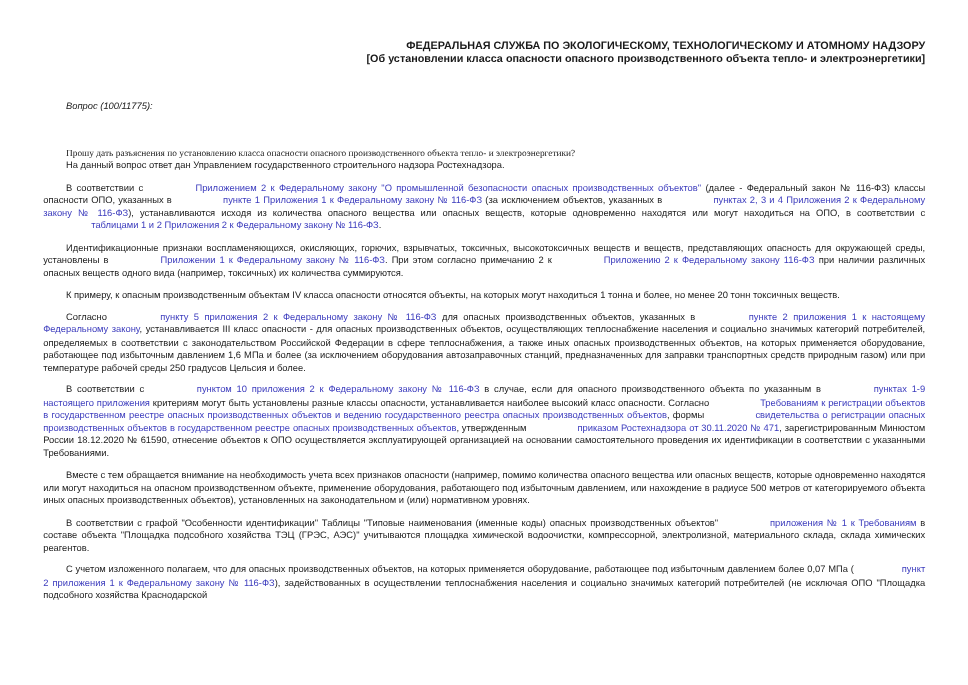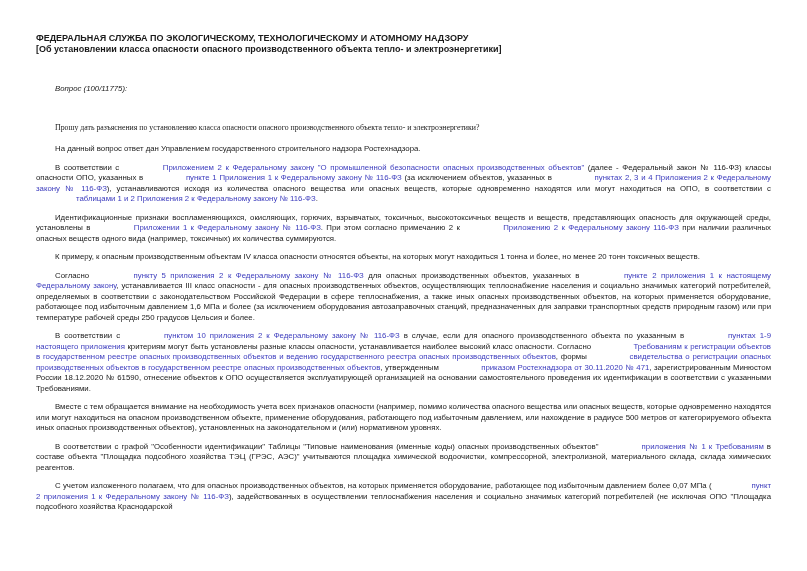--- a/index.html
+++ b/index.html
@@ -14,21 +14,21 @@
     font-family: "Liberation Sans", "DejaVu Sans", sans-serif;
     color: #202020;
   }
   .page {
     padding: 33px 36px 0 36px;
     box-sizing: border-box;
     width: 807px;
     height: 571px;
   }
   .doc-header, .doc-date, .doc-title {
-    text-align: left;
+    text-align: right;
     font-weight: bold;
     font-size: 9px;
     line-height: 11px;
     color: #1a1a1a;
   }
   .doc-date  { margin-top: 12px; }
   .doc-title { }
   .label {
     font-style: italic;
     font-size: 7.8px;
@@ -39,21 +39,21 @@
   .a-label { margin-top: 32px; }
   .para {
     font-size: 7.8px;
     line-height: 10.5px;
     text-align: justify;
     text-indent: 19px;
     margin: 0 0 8px 0;
     color: #202020;
   }
   .q-text { margin-top: 28px; margin-bottom: 0; font-family: Liberation Serif, serif; }
-  .answer-body { margin-top: 11px; }
+  .answer-body { }
   .answer-body p.para { margin: 0 0 8px 0; }
   a.ref-link {
     color: #3b3bbd;
     text-decoration: none;
     cursor: pointer;
     padding-left: 40px;
   }
 </style>
 </head>
 <body>

